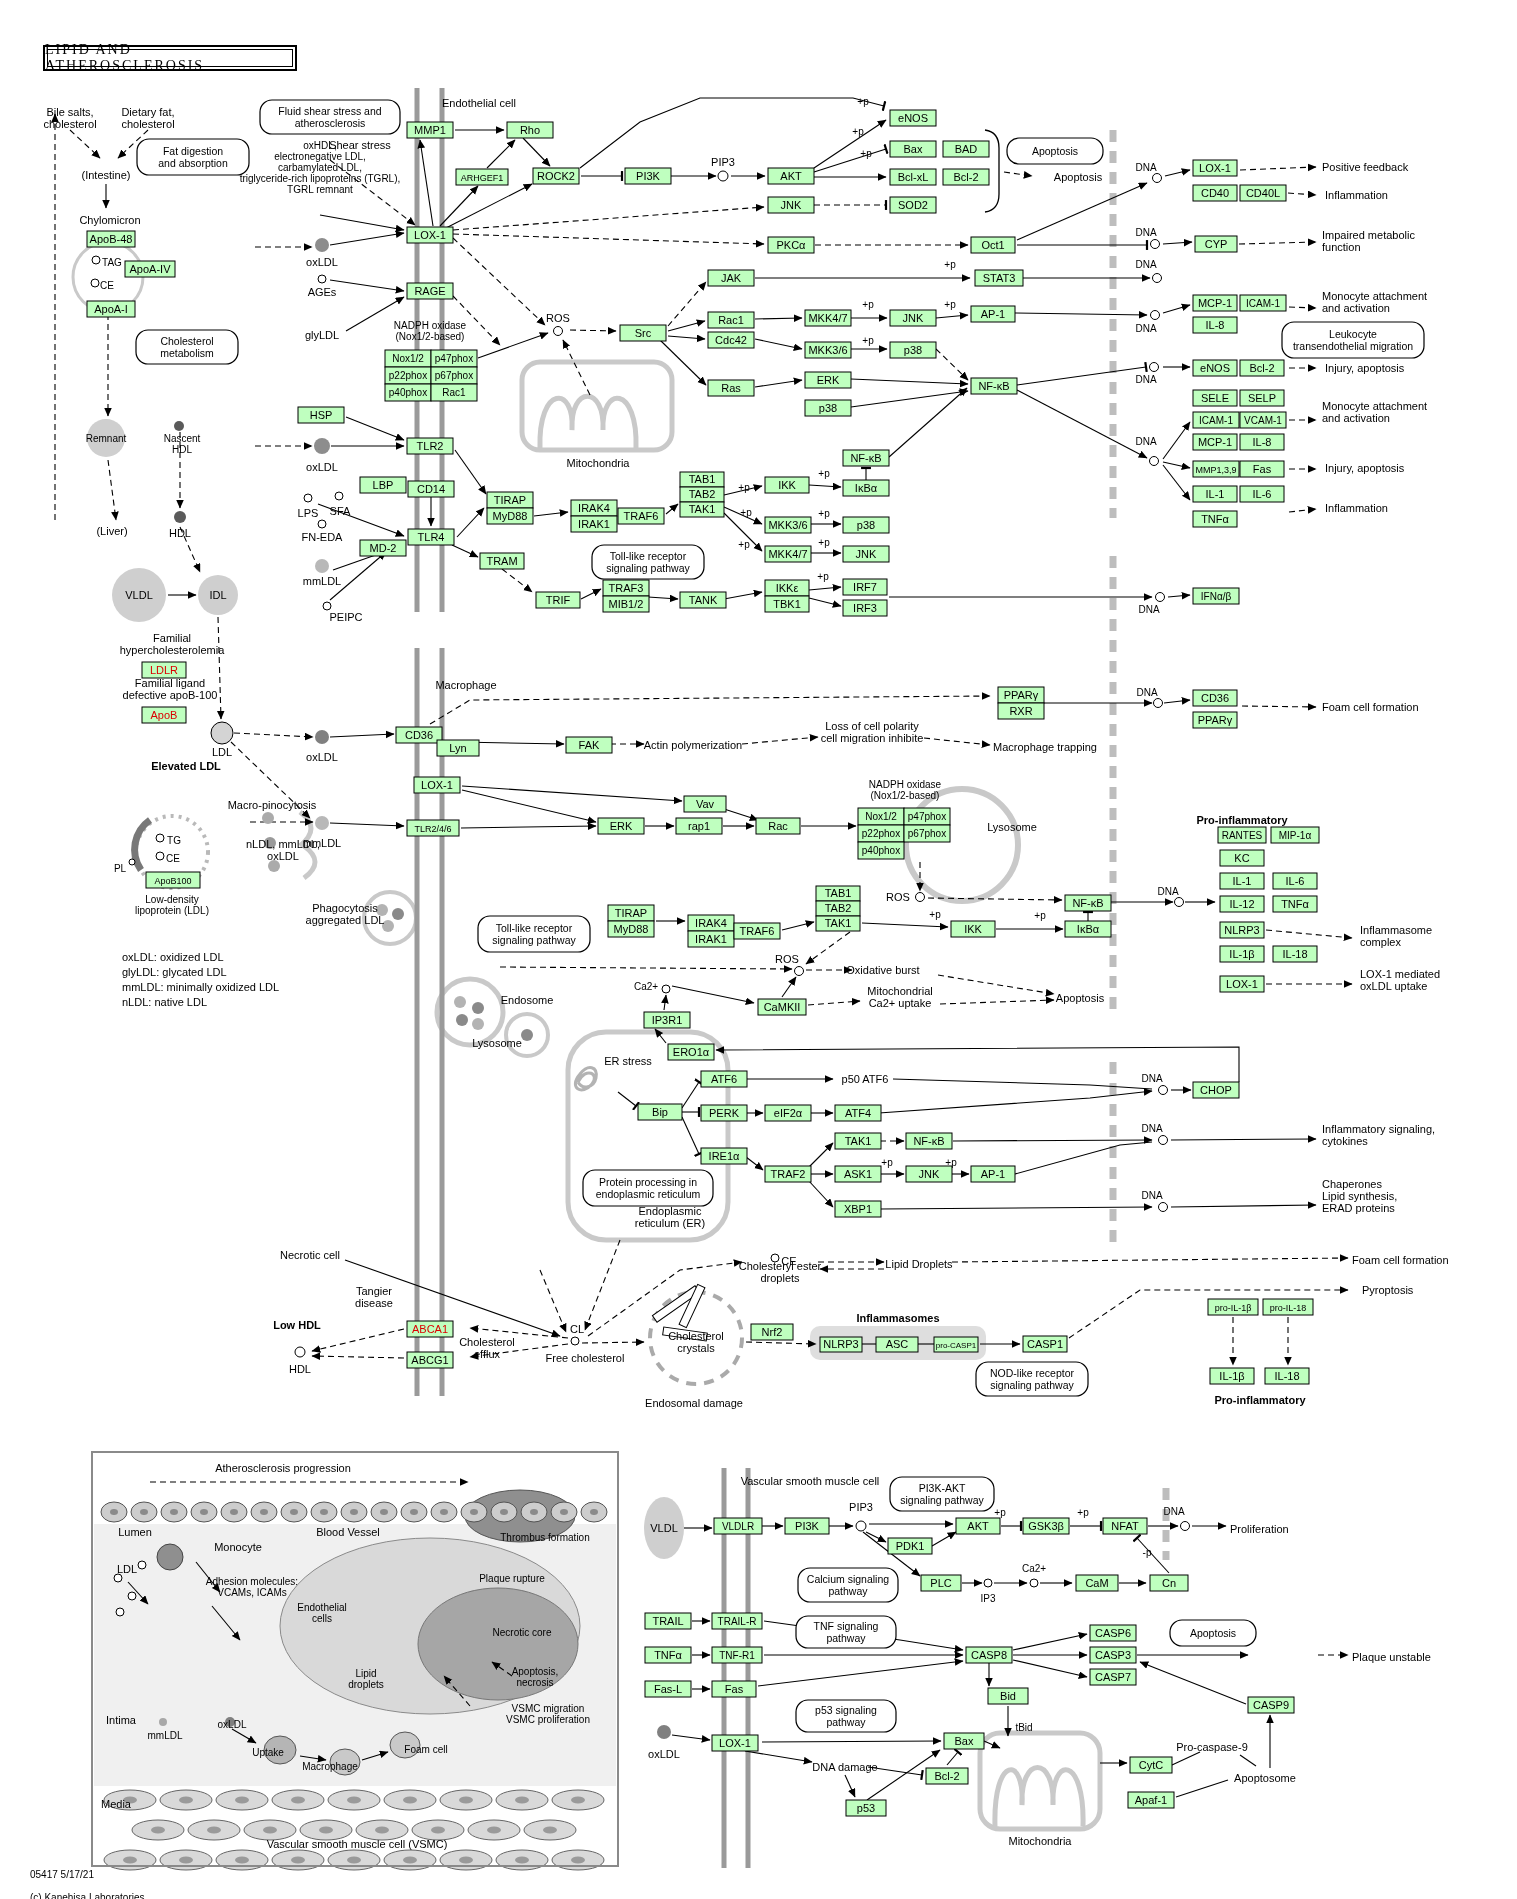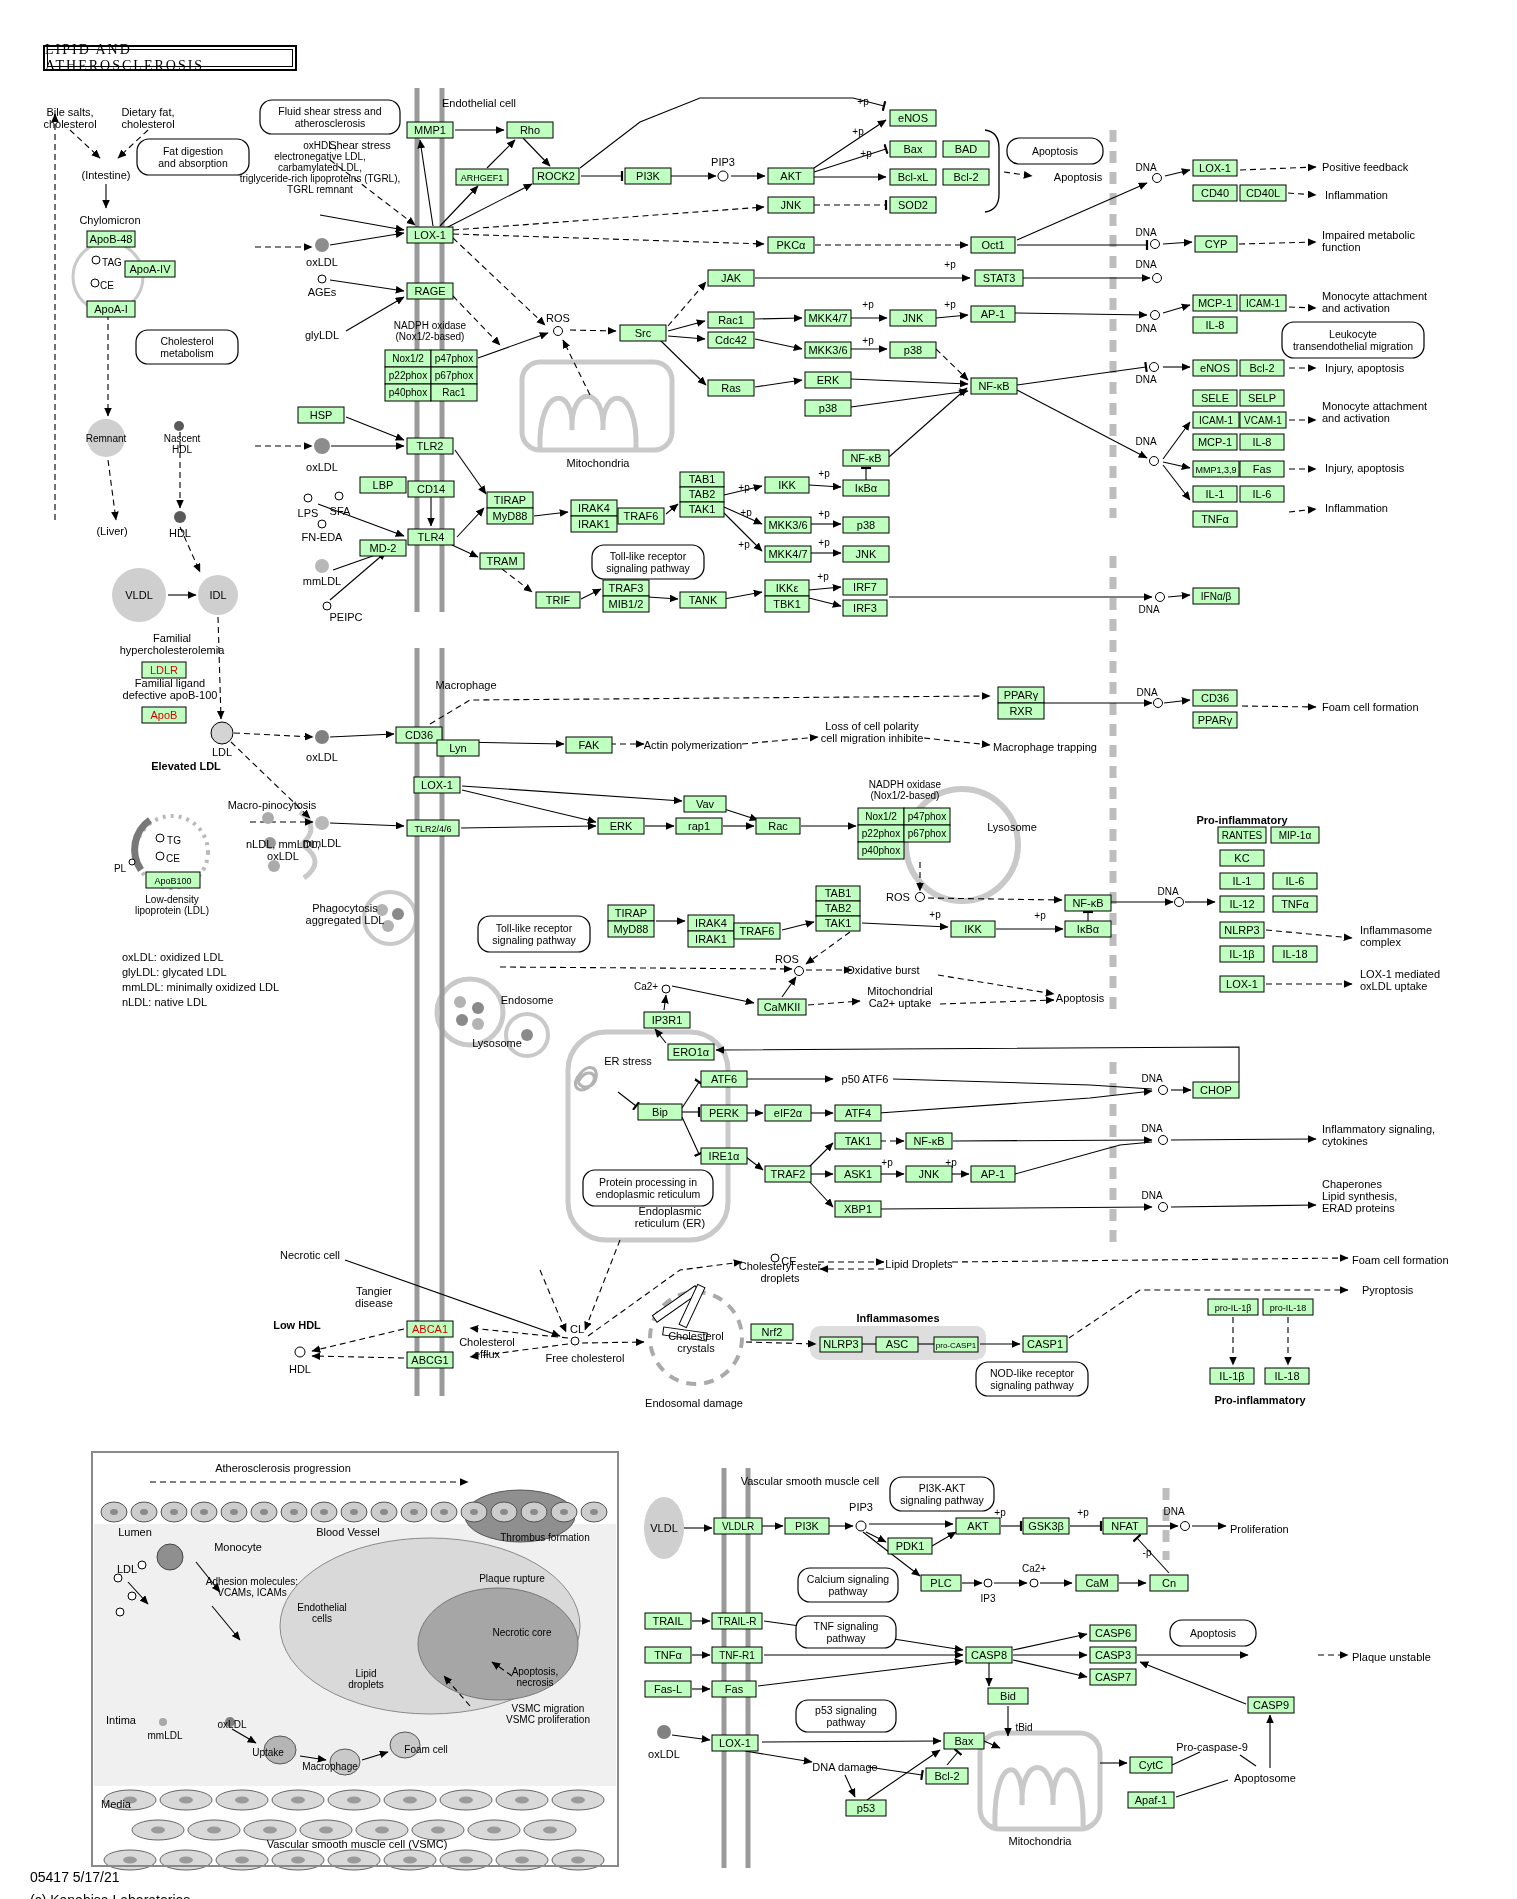--- a/index.html
+++ b/index.html
@@ -1,20 +1,20 @@
 <!DOCTYPE html>
 <html><head>
 <meta charset="utf-8">
 <style>
   html,body{margin:0;padding:0;background:#fff;font-family:"Liberation Sans",sans-serif;}
   #stage{position:relative;width:1517px;height:1899px;background:#fff;overflow:hidden;}
   #title-box{position:absolute;left:43px;top:45px;width:250px;height:22px;border:2px solid #000;
     outline:1px solid #000;outline-offset:-5px;display:flex;align-items:center;justify-content:center;
     font-family:"Liberation Serif",serif;font-size:14px;letter-spacing:2px;background:#fff;z-index:5;}
-  .footer-line{position:absolute;left:30px;font-size:14px;color:#000;z-index:5;}
+  .footer-line{position:absolute;left:30px;font-size:10px;color:#000;z-index:5;}
   svg text{font-family:"Liberation Sans",sans-serif;}
 </style>
 </head>
 <body>
 
 <div id="stage">
   <div id="title-box">LIPID AND ATHEROSCLEROSIS</div>
   <svg id="diagram" width="1517" height="1899" viewBox="0 0 1517 1899" xmlns="http://www.w3.org/2000/svg" style="position:absolute;left:0;top:0;">
     <defs>
       <marker id="arr" markerWidth="9" markerHeight="8" refX="7.5" refY="3.5" orient="auto">

